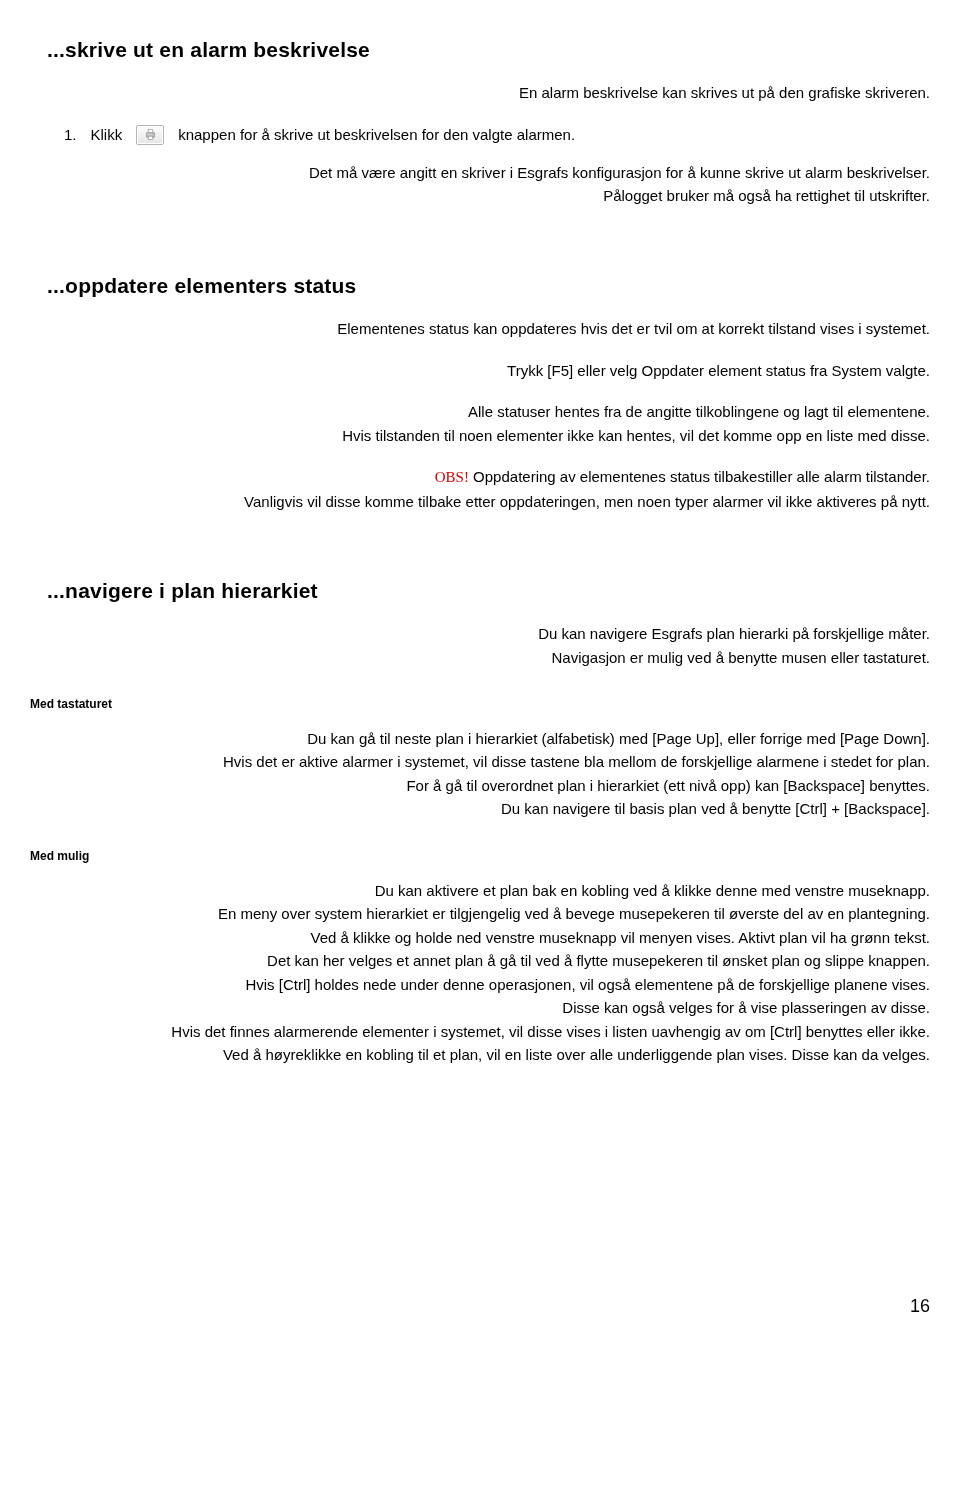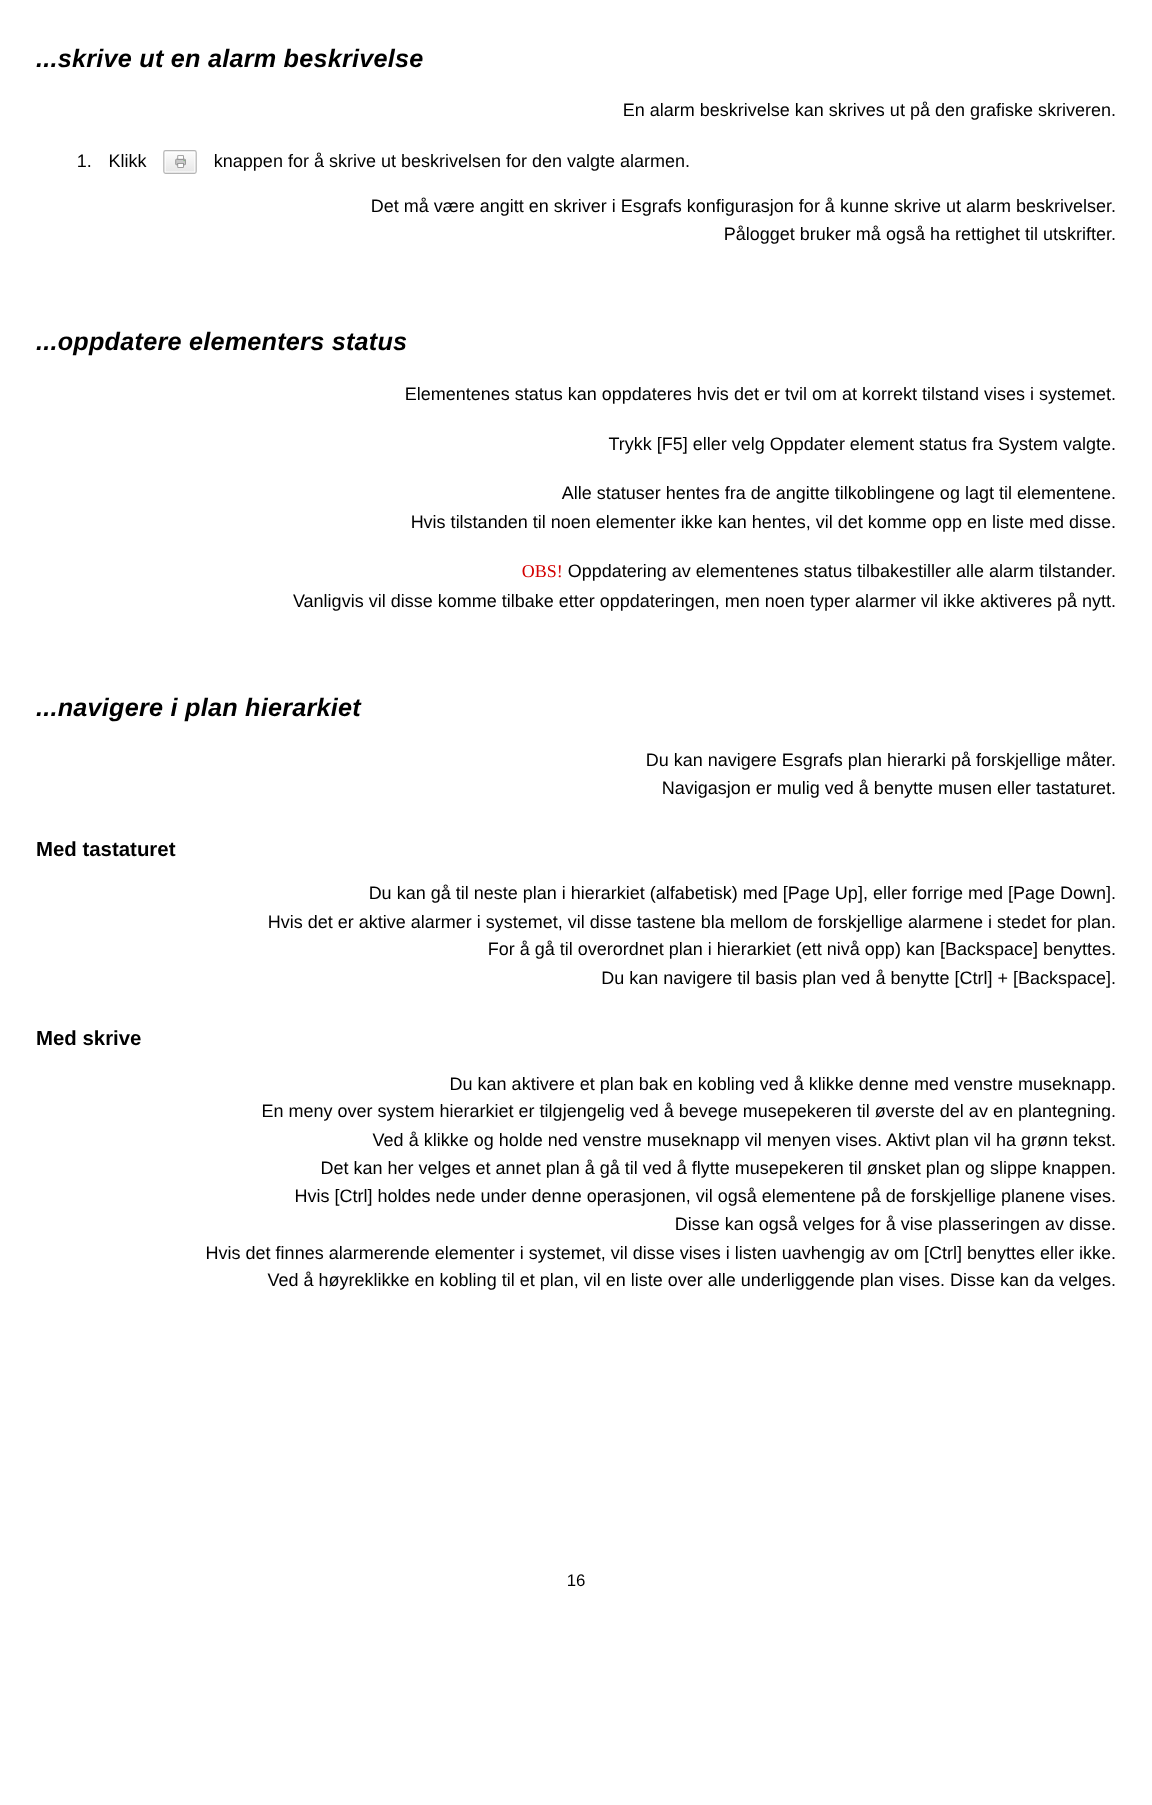--- a/index.html
+++ b/index.html
@@ -9,26 +9,25 @@
     color: #000;
     margin: 0;
     padding: 36px 30px 30px 30px;
     width: 960px;
     font-size: 15px;
     line-height: 1.3;
   }
   h2.section {
     font-size: 21px;
     font-weight: bold;
-    margin: 0 0 20px 0;
+    margin: 0 0 20px 17px;
     letter-spacing: 0.2px;
-    font-style: italic;
   }
   h3.subsection {
-    font-size: 17px;
+    font-size: 12px;
     font-weight: bold;
     margin: 30px 0 16px 0;
   }
   p { margin: 0 0 4px 0; }
   .block { margin-bottom: 22px; text-align: right; }
   .li-row {
     display: flex;
     align-items: center;
     gap: 14px;
     padding-left: 34px;
@@ -40,23 +39,23 @@
     align-items: center;
     justify-content: center;
     border: 1px solid #b5b5b5;
     border-radius: 2px;
     background: linear-gradient(#fdfdfd,#e6e6e6);
     box-shadow: inset 0 0 0 1px #fff;
   }
   .printer-icon svg { width: 15px; height: 14px; }
   .obs { color: #d40000; display:inline;font-family:Liberation Serif, serif; }
   .page-num {
-    text-align: center;
+    text-align: right;
     margin-top: 230px;
-    font-size: 14px;
+    font-size: 18px;
   }
   .gap-lg { height: 44px; }
 </style>
 </head>
 <body>
 
 <h2 class="section">...skrive ut en alarm beskrivelse</h2>
 
 <p class="block">En alarm beskrivelse kan skrives ut på den grafiske skriveren.</p>
 
@@ -109,21 +108,21 @@
 
 <h3 class="subsection">Med tastaturet</h3>
 
 <div class="block">
   <p>Du kan gå til neste plan i hierarkiet (alfabetisk) med [Page Up], eller forrige med [Page Down].</p>
   <p>Hvis det er aktive alarmer i systemet, vil disse tastene bla mellom de forskjellige alarmene i stedet for plan.</p>
   <p>For å gå til overordnet plan i hierarkiet (ett nivå opp) kan [Backspace] benyttes.</p>
   <p>Du kan navigere til basis plan ved å benytte [Ctrl] + [Backspace].</p>
 </div>
 
-<h3 class="subsection">Med skrive</h3>
+<h3 class="subsection">Med mulig</h3>
 
 <div class="block">
   <p>Du kan aktivere et plan bak en kobling ved å klikke denne med venstre museknapp.</p>
   <p>En meny over system hierarkiet er tilgjengelig ved å bevege musepekeren til øverste del av en plantegning.</p>
   <p>Ved å klikke og holde ned venstre museknapp vil menyen vises. Aktivt plan vil ha grønn tekst.</p>
   <p>Det kan her velges et annet plan å gå til ved å flytte musepekeren til ønsket plan og slippe knappen.</p>
   <p>Hvis [Ctrl] holdes nede under denne operasjonen, vil også elementene på de forskjellige planene vises.</p>
   <p>Disse kan også velges for å vise plasseringen av disse.</p>
   <p>Hvis det finnes alarmerende elementer i systemet, vil disse vises i listen uavhengig av om [Ctrl] benyttes eller ikke.</p>
   <p>Ved å høyreklikke en kobling til et plan, vil en liste over alle underliggende plan vises. Disse kan da velges.</p>

